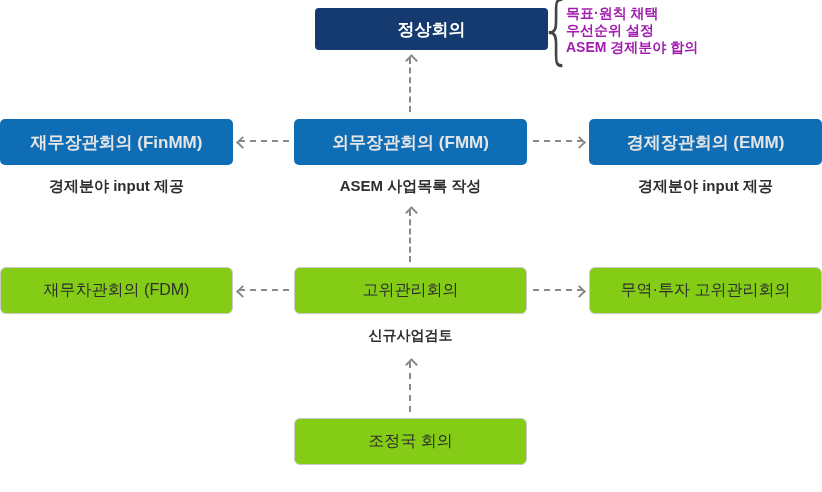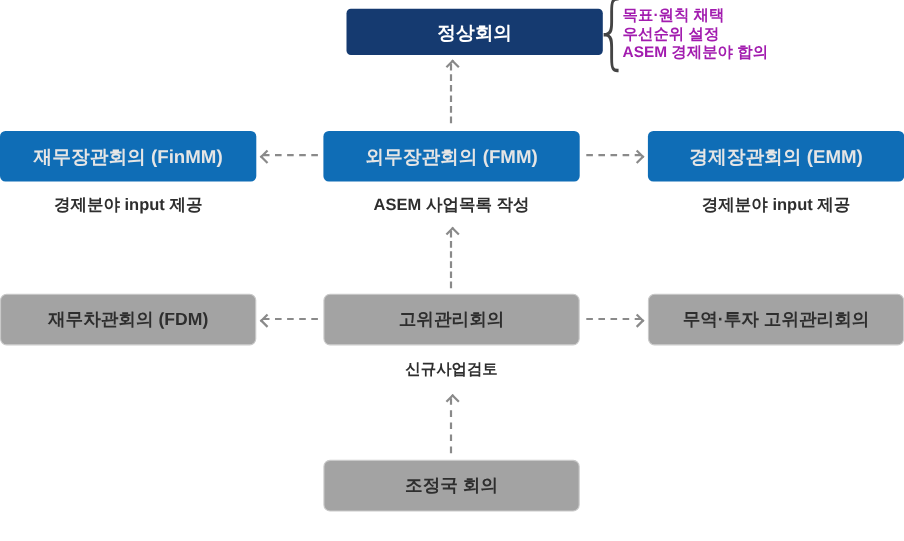--- a/index.html
+++ b/index.html
@@ -10,22 +10,22 @@
   .canvas{
     position:relative;width:822px;height:492px;background:var(--white);
     font-family:"Liberation Sans","DejaVu Sans",sans-serif;overflow:hidden;
   }
   .box{
     position:absolute;display:flex;align-items:center;justify-content:center;
     box-sizing:border-box;text-align:center;
   }
   .navy-box{background:var(--navy);color:#fff;font-weight:700;font-size:17px;border-radius:4px;margin-left:21px;}
   .blue-box{background:var(--blue);color:#e5e5e5;font-weight:700;font-size:17px;border-radius:5px;}
-  .white-box{background:#a3a3a3;border:1px solid var(--border);color:var(--text);
-    font-weight:700;font-size:16px;border-radius:6px;}
+  .white-box{background:#84cc16;border:1px solid var(--border);color:var(--text);
+    font-weight:400;font-size:16px;border-radius:6px;}
   .caption{
     position:absolute;text-align:center;color:var(--text);
     font-size:15px;font-weight:600;
   }
   .small-caption{font-size:14px;text-align:center;}
   .brace{
     position:absolute;color:#444;font-weight:100;
     font-family:"DejaVu Sans",sans-serif;
     font-size:74px;line-height:54px;transform:scaleX(0.7);transform-origin:left center;
   }

